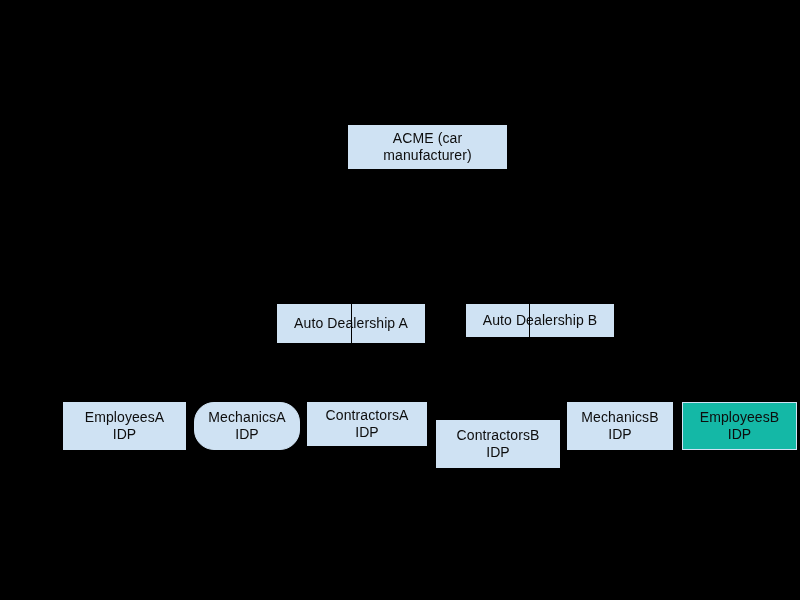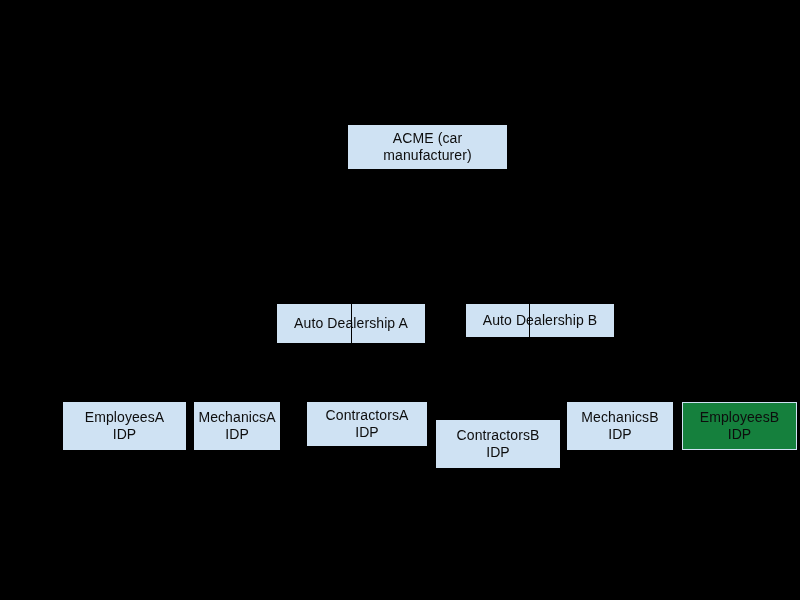--- a/index.html
+++ b/index.html
@@ -58,29 +58,29 @@
 <div id="diagram-canvas" style="background: rgb(0, 0, 0);">
 
   <div class="node node-root" style="left: 348px; top: 125px; width: 159px; height: 44px; background: rgb(207, 226, 243); border-color: rgb(207, 226, 243); color: rgb(13, 13, 13);">ACME (car
 manufacturer)</div>
 
   <div class="node node-tier2" style="left: 277px; top: 256px; width: 148px; height: 39px; background: rgb(207, 226, 243); border-color: rgb(207, 226, 243); color: rgb(13, 13, 13);">Auto Dealership A</div>
   <div class="node node-tier2" style="left: 466px; top: 256px; width: 148px; height: 33px; background: rgb(207, 226, 243); border-color: rgb(207, 226, 243); color: rgb(13, 13, 13);">Auto Dealership B</div>
 
   <div class="node node-tier3" style="left: 63px; top: 402px; width: 123px; height: 48px; background: rgb(207, 226, 243); border-color: rgb(207, 226, 243); color: rgb(13, 13, 13);">EmployeesA
 IDP</div>
-  <div class="node node-tier3" style="left: 194px; top: 402px; width: 86px; height: 48px; background: rgb(207, 226, 243); border-color: rgb(207, 226, 243); color: rgb(13, 13, 13);">MechanicsA
+  <div class="node node-tier3" style="left: 194px; top: 402px; width: 106px; height: 48px; background: rgb(207, 226, 243); border-color: rgb(207, 226, 243); color: rgb(13, 13, 13); border-radius: 20px;">MechanicsA
 IDP</div>
   <div class="node node-tier3" style="left: 307px; top: 402px; width: 120px; height: 44px; background: rgb(207, 226, 243); border-color: rgb(207, 226, 243); color: rgb(13, 13, 13);">ContractorsA
 IDP</div>
   <div class="node node-tier3" style="left: 436px; top: 402px; width: 124px; height: 48px; background: rgb(207, 226, 243); border-color: rgb(207, 226, 243); color: rgb(13, 13, 13); margin-top: 18px;">ContractorsB
 IDP</div>
   <div class="node node-tier3" style="left: 567px; top: 402px; width: 106px; height: 48px; background: rgb(207, 226, 243); border-color: rgb(207, 226, 243); color: rgb(13, 13, 13);">MechanicsB
 IDP</div>
-  <div class="node node-tier3" style="left: 682px; top: 402px; width: 115px; height: 48px; background: #15803d; border-color: rgb(207, 226, 243); color: rgb(13, 13, 13);">EmployeesB
+  <div class="node node-tier3" style="left: 682px; top: 402px; width: 115px; height: 48px; background: #14b8a6; border-color: rgb(207, 226, 243); color: rgb(13, 13, 13);">EmployeesB
 IDP</div>
 
 <div class="connector" style="left: 427px; top: 169px; width: 1px; height: 43.5px; background: rgb(0, 0, 0);"></div>
     <div class="connector" style="left: 351px; top: 212.5px; width: 76.5px; height: 1px; background: rgb(0, 0, 0);"></div>
     <div class="connector" style="left: 350.5px; top: 212.5px; width: 1px; height: 43.5px; background: rgb(0, 0, 0);"></div>
     <div class="connector" style="left: 427px; top: 169px; width: 1px; height: 43.5px; background: rgb(0, 0, 0);"></div>
     <div class="connector" style="left: 427.5px; top: 212.5px; width: 101.5px; height: 1px; background: rgb(0, 0, 0);"></div>
     <div class="connector" style="left: 528.5px; top: 212.5px; width: 1px; height: 43.5px; background: rgb(0, 0, 0);"></div>
     <div class="connector" style="left: 350.5px; top: 295px; width: 1px; height: 53.5px; background: rgb(0, 0, 0);"></div>
     <div class="connector" style="left: 124.5px; top: 348.5px; width: 226.5px; height: 1px; background: rgb(0, 0, 0);"></div>

